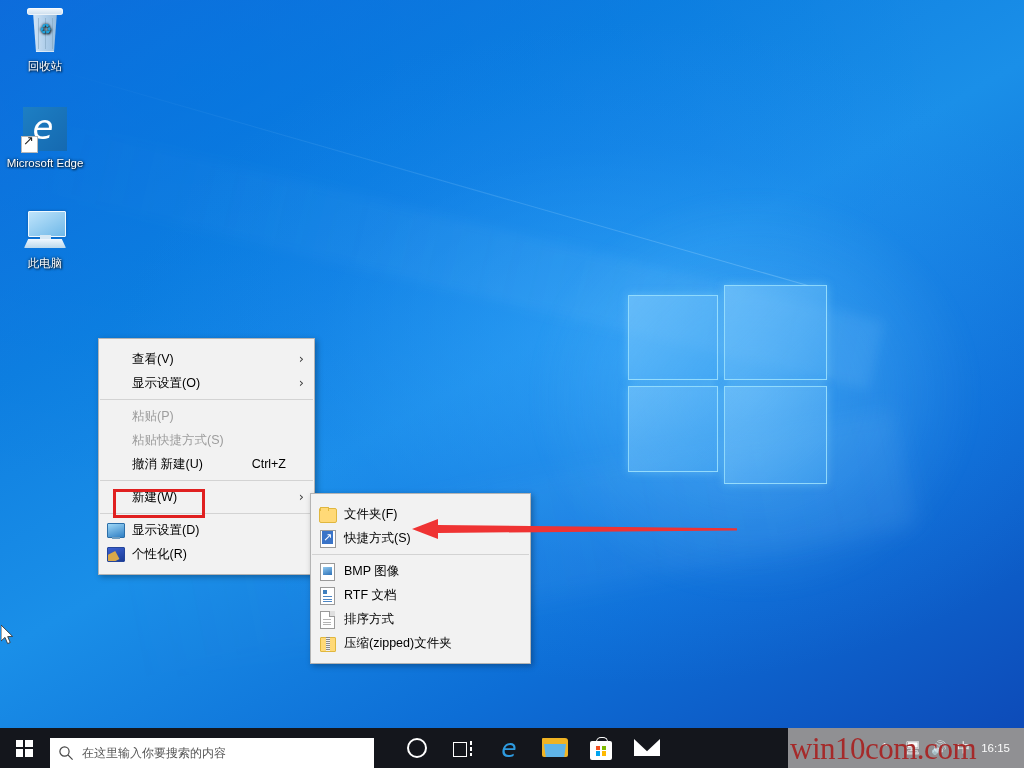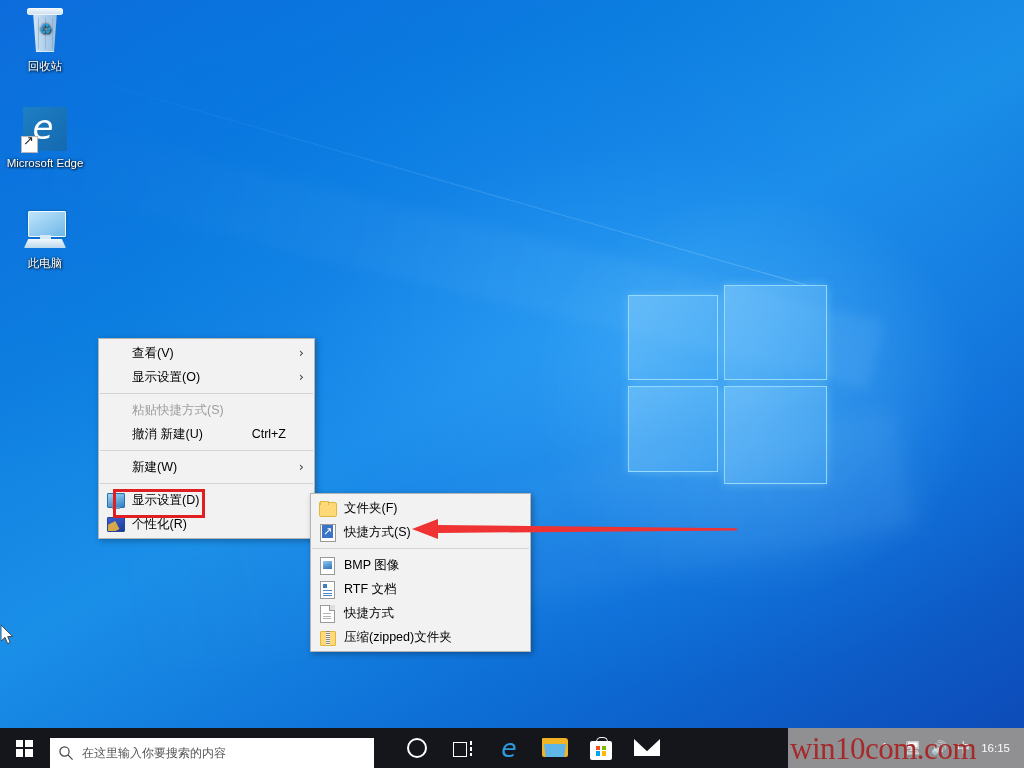--- a/index.html
+++ b/index.html
@@ -96,21 +96,21 @@
 
   
   .ctx-menu {
     position: absolute;
     background: #f2f2f2;
     border: 1px solid #b4b4b4;
     box-shadow: 2px 2px 6px rgba(0,0,0,0.30);
     font-size: 12.5px;
     color: #000;
     user-select: none;
-    padding: 2px 0;
+    padding: 8px 0;
   }
   #menu-main { left: 98px; top: 338px; width: 215px; }
   #menu-sub  { left: 310px; top: 493px; width: 219px; }
 
   .ctx-item {
     position: relative;
     height: 24px;
     line-height: 24px;
     padding-left: 33px;
     padding-right: 12px;
@@ -304,20 +304,23 @@
     </div>
 
     <div class="ctx-item">
       <span class="ctx-label">显示设置(O)</span>
       <span class="ctx-arrow">›</span>
     </div>
 
 
     <div class="ctx-sep"></div>
 
+    <div class="ctx-item disabled">
+      <span class="ctx-label">粘贴(P)</span>
+    </div>
 
     <div class="ctx-item disabled">
       <span class="ctx-label">粘贴快捷方式(S)</span>
     </div>
 
     <div class="ctx-item">
       <span class="ctx-label">撤消 新建(U)</span>
       <span class="ctx-accel">Ctrl+Z</span>
     </div>
 
@@ -390,21 +393,21 @@
 
     <div class="ctx-item has-icon">
       <span class="ctx-icon">
         <span class="ico-doc">
             <span class="fold"></span>
           <span class="ln" style="top:7px"></span>
             <span class="ln" style="top:9.5px"></span>
           <span class="ln" style="top:12px"></span>
           </span>
       </span>
-      <span class="ctx-label">快捷方式</span>
+      <span class="ctx-label">排序方式</span>
     </div>
 
     <div class="ctx-item has-icon">
       <span class="ctx-icon">
         <span class="ico-zip">
             <span class="zipper"></span>
           </span>
       </span>
       <span class="ctx-label">压缩(zipped)文件夹</span>
     </div>

